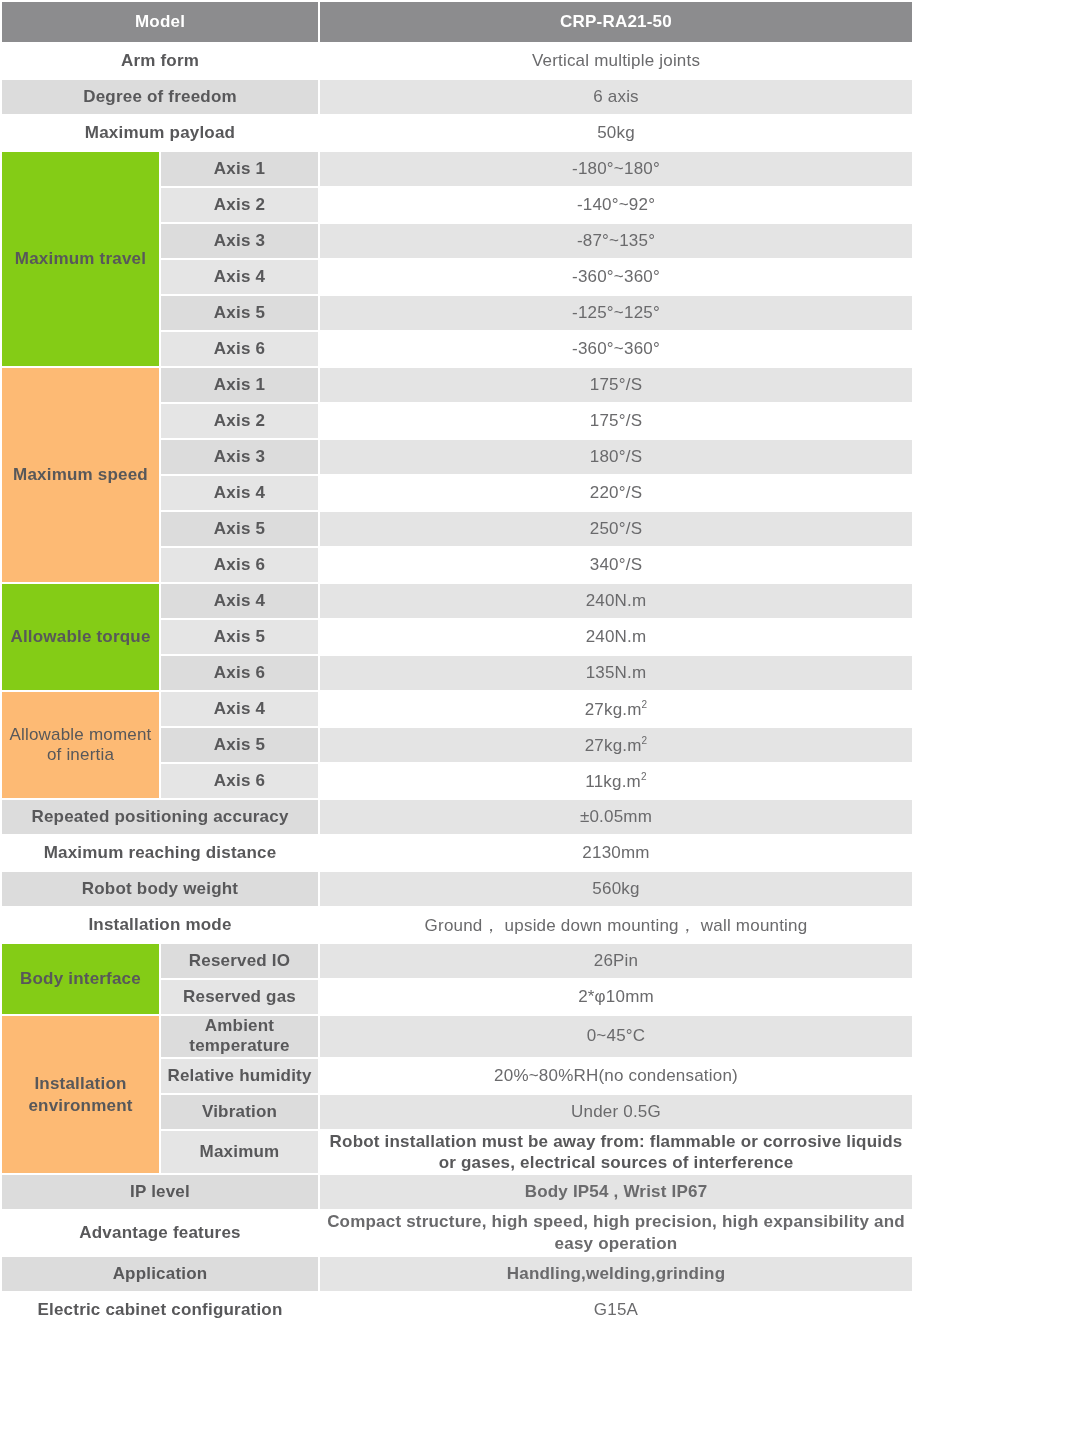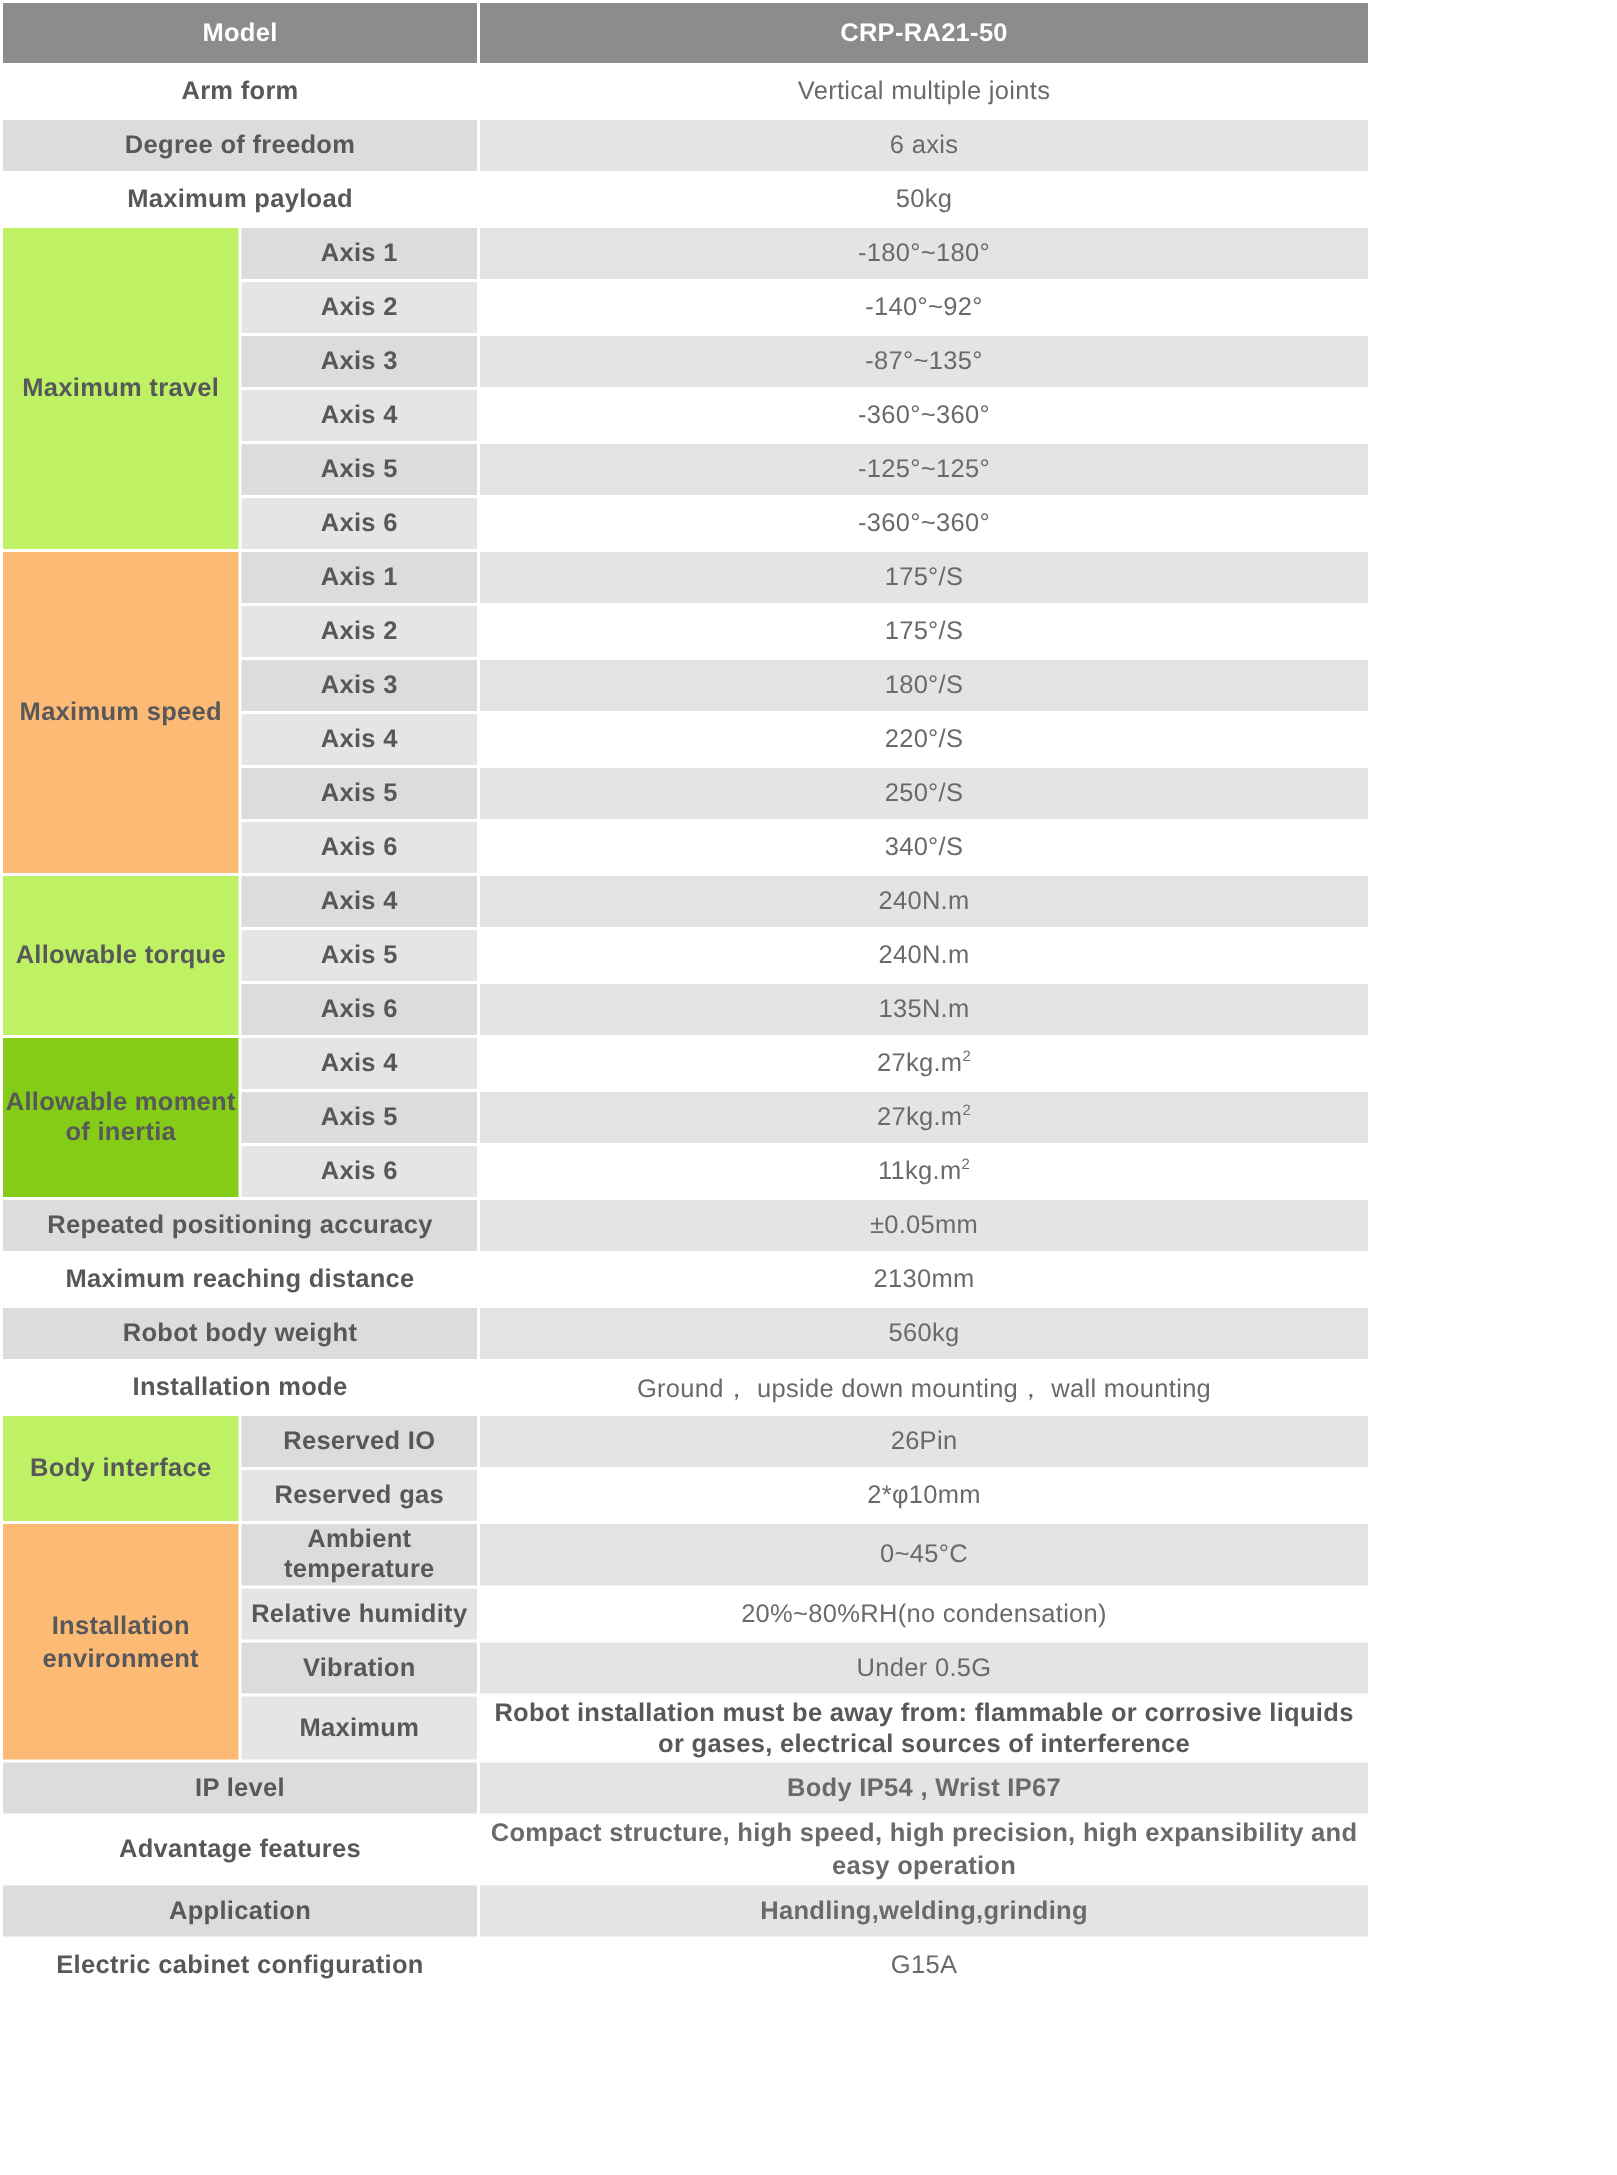--- a/index.html
+++ b/index.html
@@ -54,38 +54,38 @@
     background: #e4e4e4;
     color: #6a6a6c;
     height: 34px;
   }
   .val-light {
     background: #ffffff;
     color: #6a6a6c;
     height: 34px;
   }
   .grp-dark {
-    background: #bef264;
+    background: #84cc16;
     color: #58585a;
     font-weight: bold;
     font-size: 17px;
     line-height: 1.25;
     margin-top: 48px;
   }
   .grp-light {
     background: #fdba74;
     color: #58585a;
     font-weight: bold;
     font-size: 17px;
     line-height: 1.25;
   }
   .grp-white {
-    background: #84cc16;
-    color: #58585a;
-    font-weight: bold;
+    background: #fdba74;
+    color: #58585a;
+    font-weight: normal;
     font-size: 17px;
     line-height: 1.25;
   }
   .sub-dark {
     background: #dcdcdc;
     color: #58585a;
     font-weight: bold;
     height: 34px;
     margin-top: 44px;
   }

